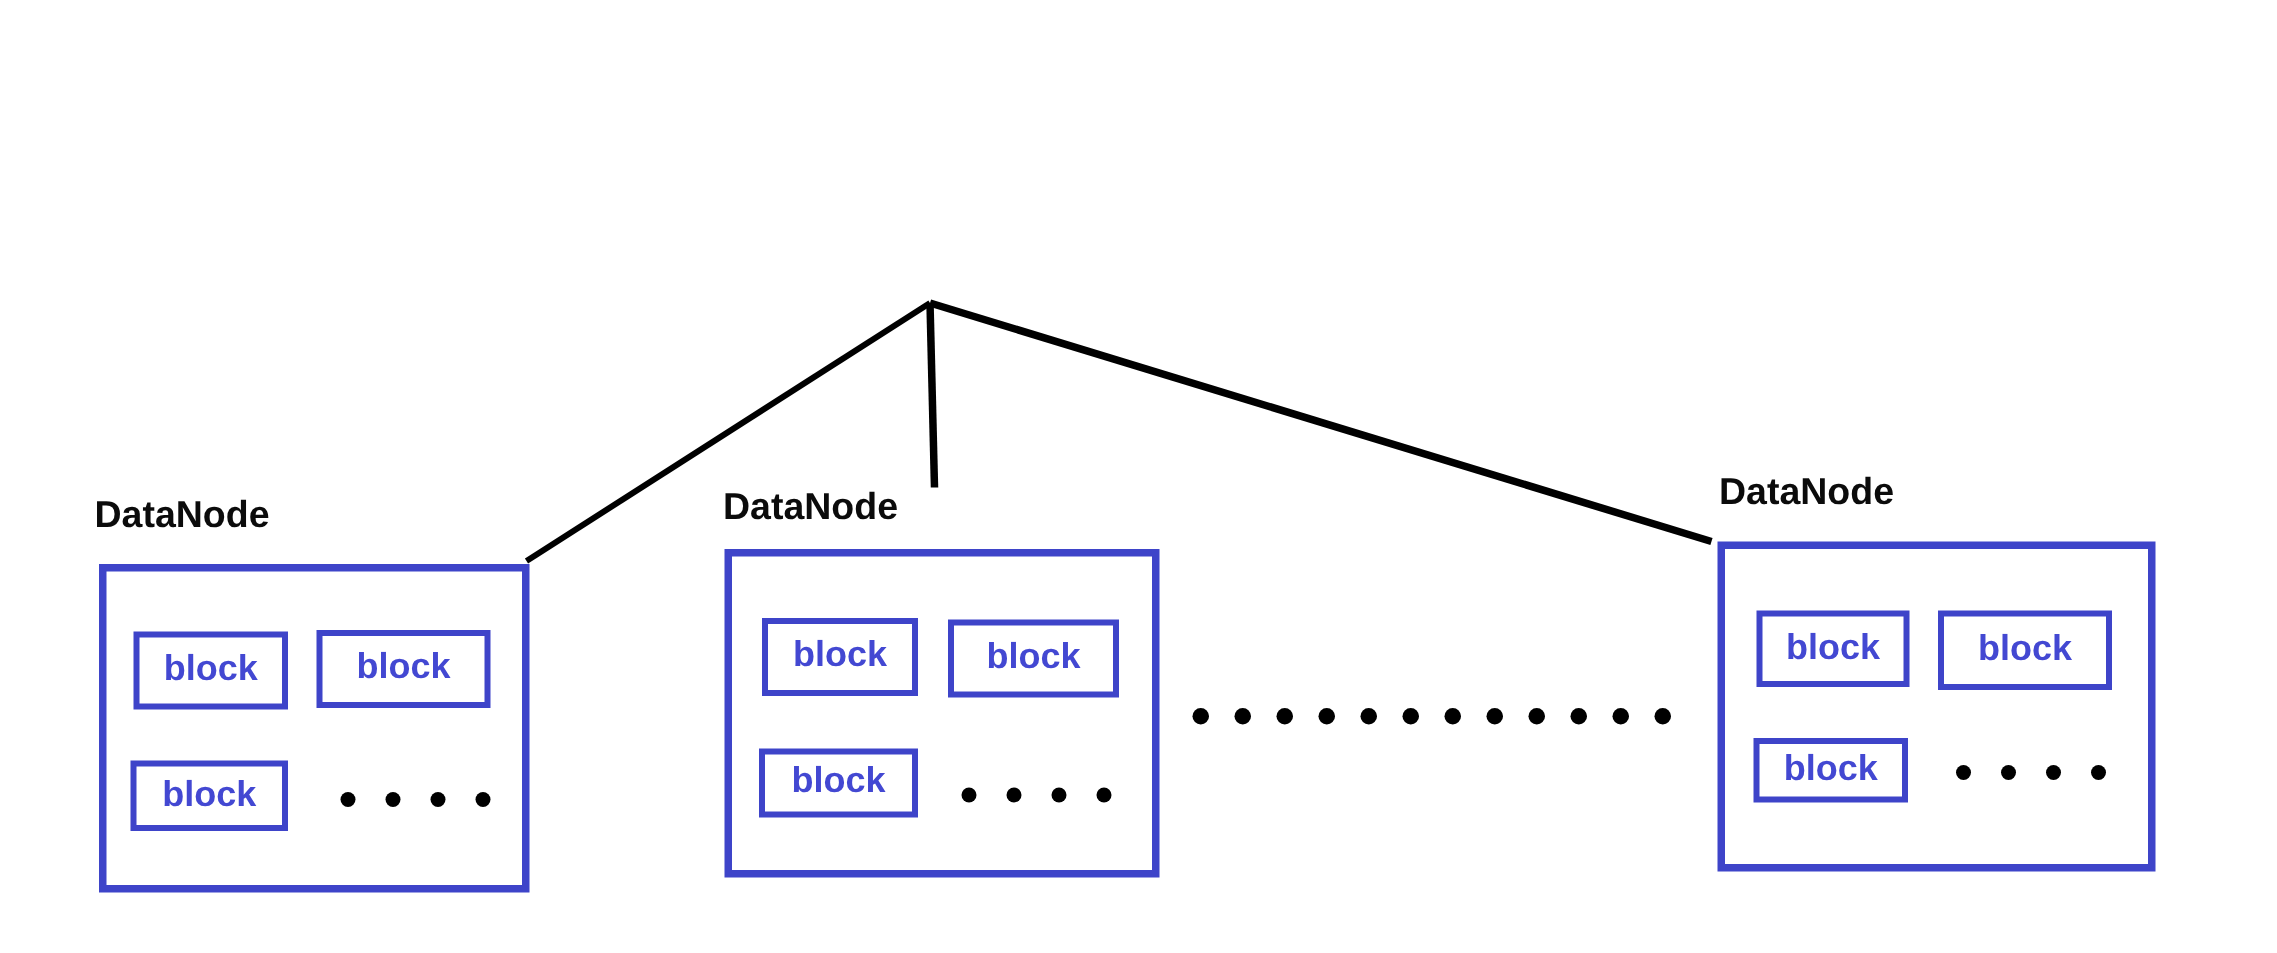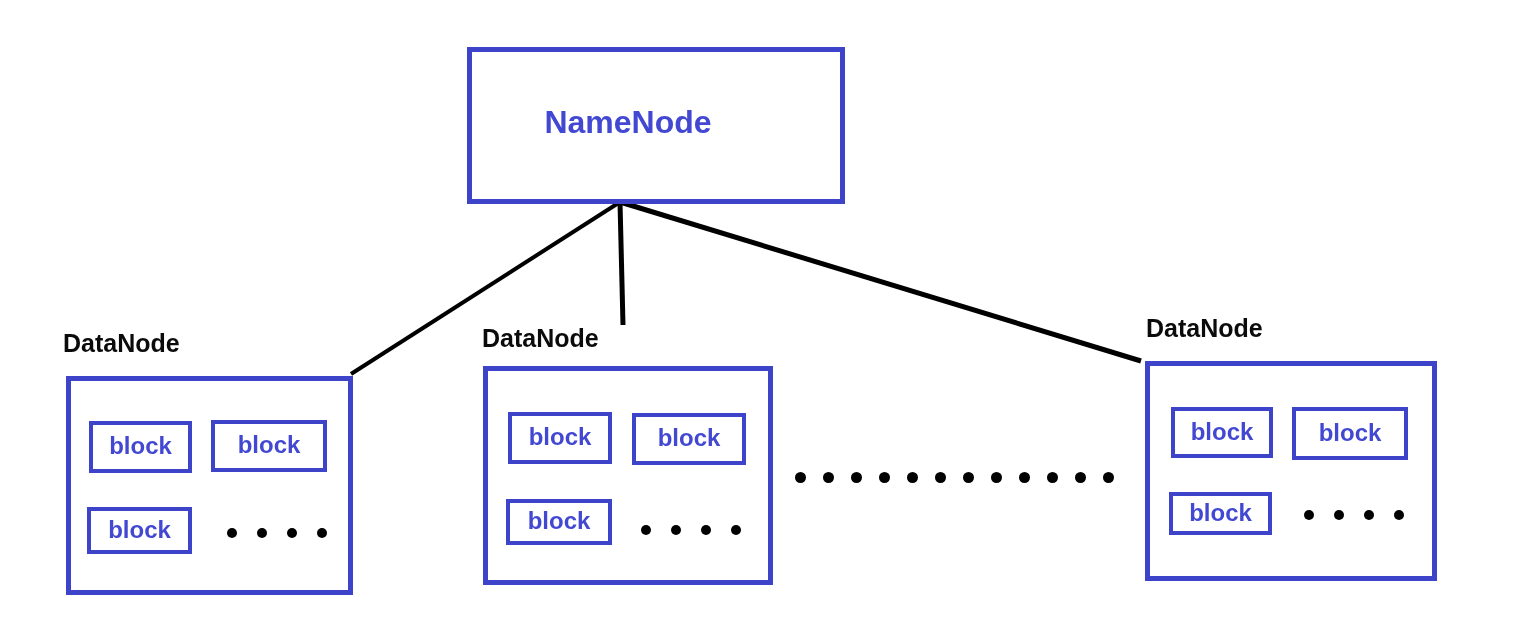--- a/index.html
+++ b/index.html
@@ -101,23 +101,20 @@
 <body>
 
 <div class="canvas">
 
   <svg class="connectors" viewBox="0 0 1518 635" xmlns="http://www.w3.org/2000/svg">
     <line x1="620" y1="202" x2="351" y2="374" stroke-width="4"></line>
     <line x1="620" y1="202" x2="623" y2="325" stroke-width="5"></line>
     <line x1="620" y1="202" x2="1141" y2="361" stroke-width="5"></line>
   </svg>
 
-  <div class="nodebox namenode-box">
-    <span class="namenode-label">NameNode</span>
-  </div>
 
   <div class="dn-label dn-label-1">DataNode</div>
   <div class="nodebox dn-box-1"></div>
   <div class="block b1-1">block</div>
   <div class="block b1-2">block</div>
   <div class="block b1-3">block</div>
   <div class="dots inbox-dots dots-1">
       <span class="dot"></span>
       <span class="dot"></span>
       <span class="dot"></span>

